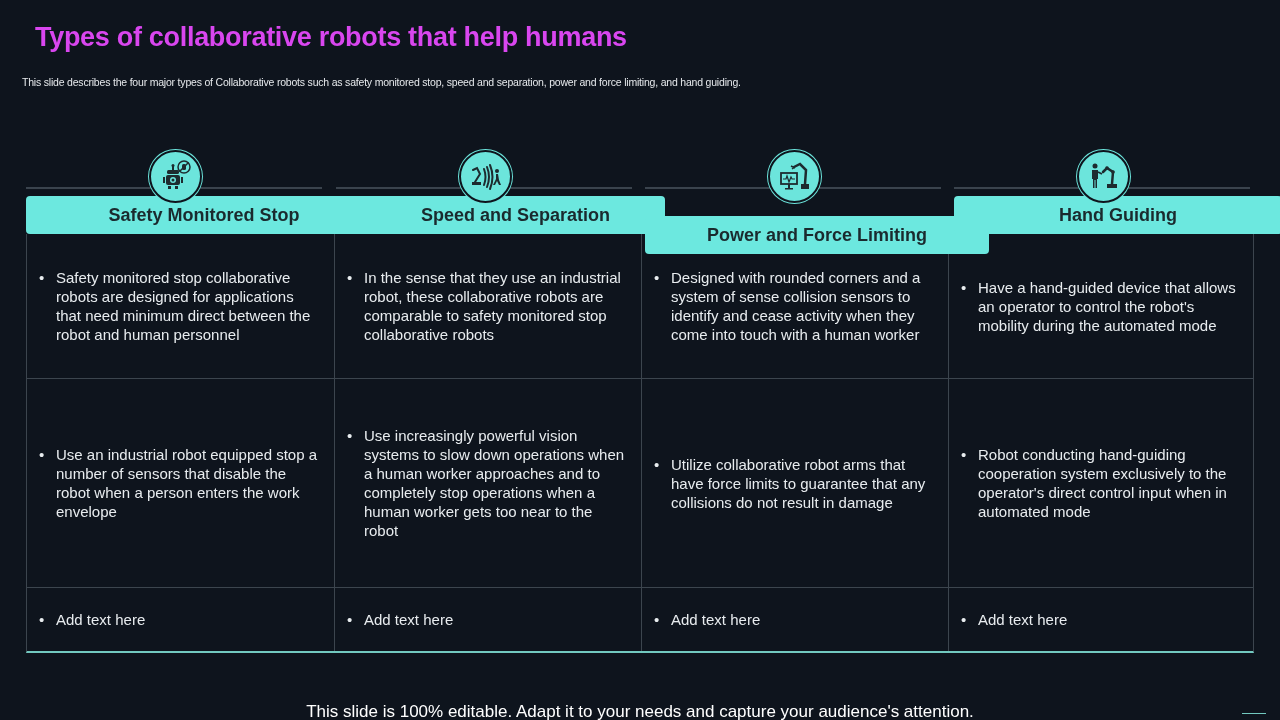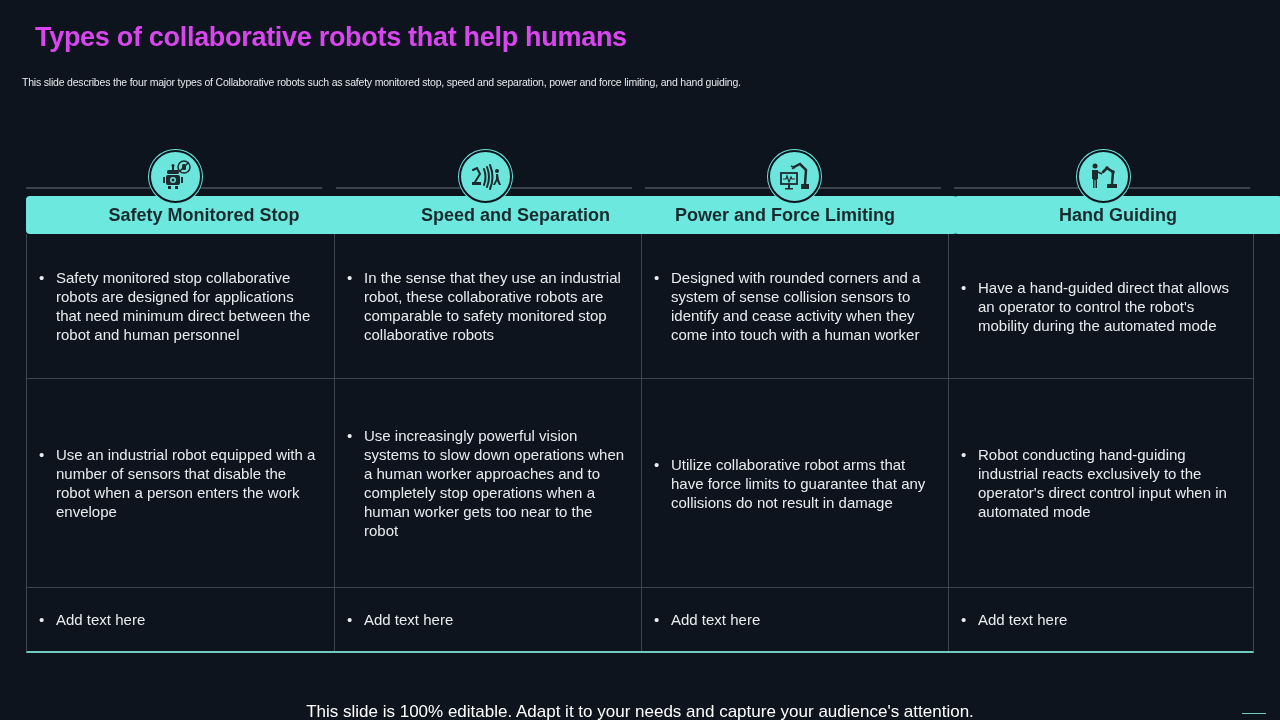--- a/index.html
+++ b/index.html
@@ -89,21 +89,21 @@
     <path d="M11 12 L15 14" stroke="#1d2b2f" stroke-width="1.8"></path>
     <path d="M16 12 L20 8 L26 12 L25 24" fill="none" stroke="#1d2b2f" stroke-width="2.5" stroke-linecap="round"></path>
     <circle cx="20" cy="8" r="1.8" fill="#1d2b2f"></circle>
     <circle cx="26" cy="12" r="1.8" fill="#1d2b2f"></circle>
     <rect x="20" y="24" width="10" height="4" fill="#1d2b2f"></rect>
   </svg>
 </div>
 
 <div class="header-box" style="left:26px;width:356px;">Safety Monitored Stop</div>
 <div class="header-box" style="left:354px;width:299px;margin-left:12px;">Speed and Separation</div>
-<div class="header-box" style="left:613px;width:344px;">Power and Force Limiting</div>
+<div class="header-box" style="left:645px;width:344px;margin-top:20px;">Power and Force Limiting</div>
 <div class="header-box" style="left:954px;width:328px;text-align:right;">Hand Guiding</div>
 
 <div class="grid">
 
   <div class="row" style="top:0;height:144px;">
     <div class="cell" style="left:0;width:307px;">
       <div class="bullet">
           <span class="dot">•</span>
           <span class="txt">Safety monitored stop collaborative robots are designed for applications that need minimum direct between the robot and human personnel</span>
         </div>
@@ -116,48 +116,48 @@
     </div>
     <div class="cell divider" style="left:614px;width:307px;">
       <div class="bullet">
           <span class="dot">•</span>
           <span class="txt">Designed with rounded corners and a system of sense collision sensors to identify and cease activity when they come into touch with a human worker</span>
         </div>
     </div>
     <div class="cell divider" style="left:921px;width:305px;">
       <div class="bullet">
           <span class="dot">•</span>
-          <span class="txt">Have a hand-guided direct that allows an operator to control the robot's mobility during the automated mode</span>
+          <span class="txt">Have a hand-guided device that allows an operator to control the robot's mobility during the automated mode</span>
         </div>
     </div>
   </div>
 
   <div class="row" style="top:144px;height:209px;">
     <div class="cell" style="left:0;width:307px;">
       <div class="bullet">
           <span class="dot">•</span>
-          <span class="txt">Use an industrial robot equipped with a number of sensors that disable the robot when a person enters the work envelope</span>
+          <span class="txt">Use an industrial robot equipped stop a number of sensors that disable the robot when a person enters the work envelope</span>
         </div>
     </div>
     <div class="cell divider" style="left:307px;width:307px;">
       <div class="bullet">
           <span class="dot">•</span>
           <span class="txt">Use increasingly powerful vision systems to slow down operations when a human worker approaches and to completely stop operations when a human worker gets too near to the robot</span>
         </div>
     </div>
     <div class="cell divider" style="left:614px;width:307px;">
       <div class="bullet">
           <span class="dot">•</span>
           <span class="txt">Utilize collaborative robot arms that have force limits to guarantee that any collisions do not result in damage</span>
         </div>
     </div>
     <div class="cell divider" style="left:921px;width:305px;">
       <div class="bullet">
           <span class="dot">•</span>
-          <span class="txt">Robot conducting hand-guiding industrial reacts exclusively to the operator's direct control input when in automated mode</span>
+          <span class="txt">Robot conducting hand-guiding cooperation system exclusively to the operator's direct control input when in automated mode</span>
         </div>
     </div>
   </div>
 
   <div class="row" style="top:353px;height:64px;">
     <div class="cell" style="left:0;width:307px;">
       <div class="bullet">
           <span class="dot">•</span>
           <span class="txt">Add text here</span>
         </div>

